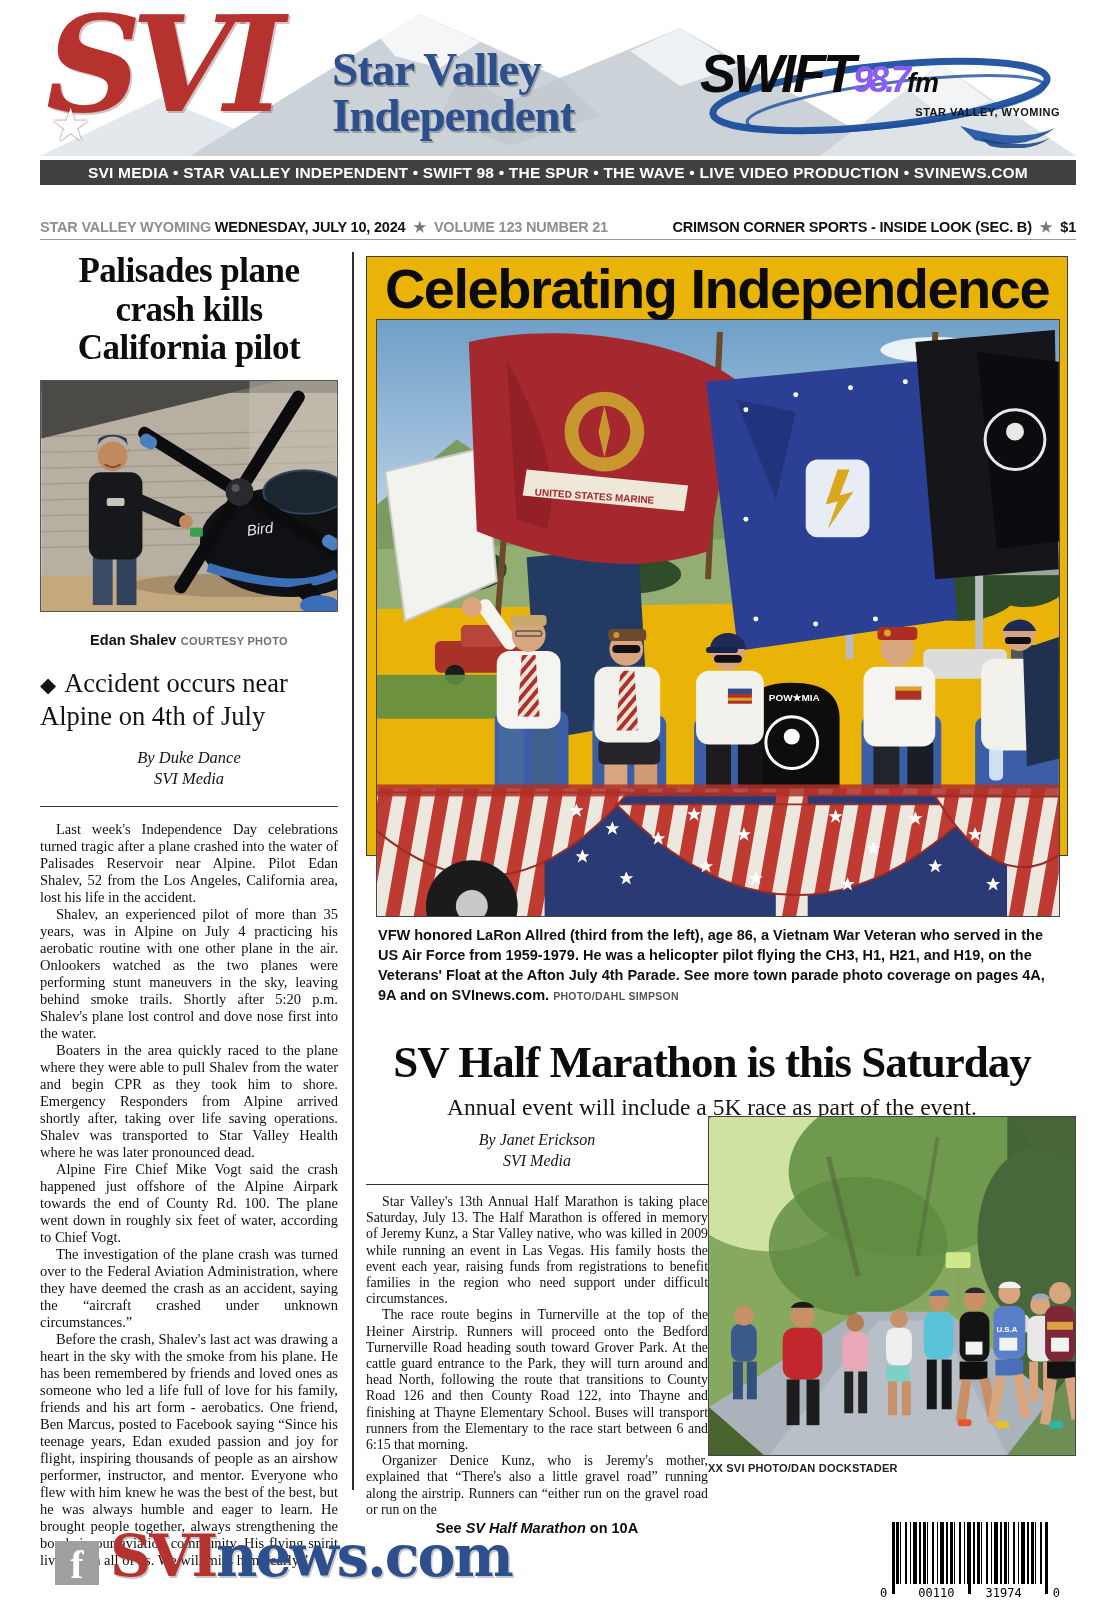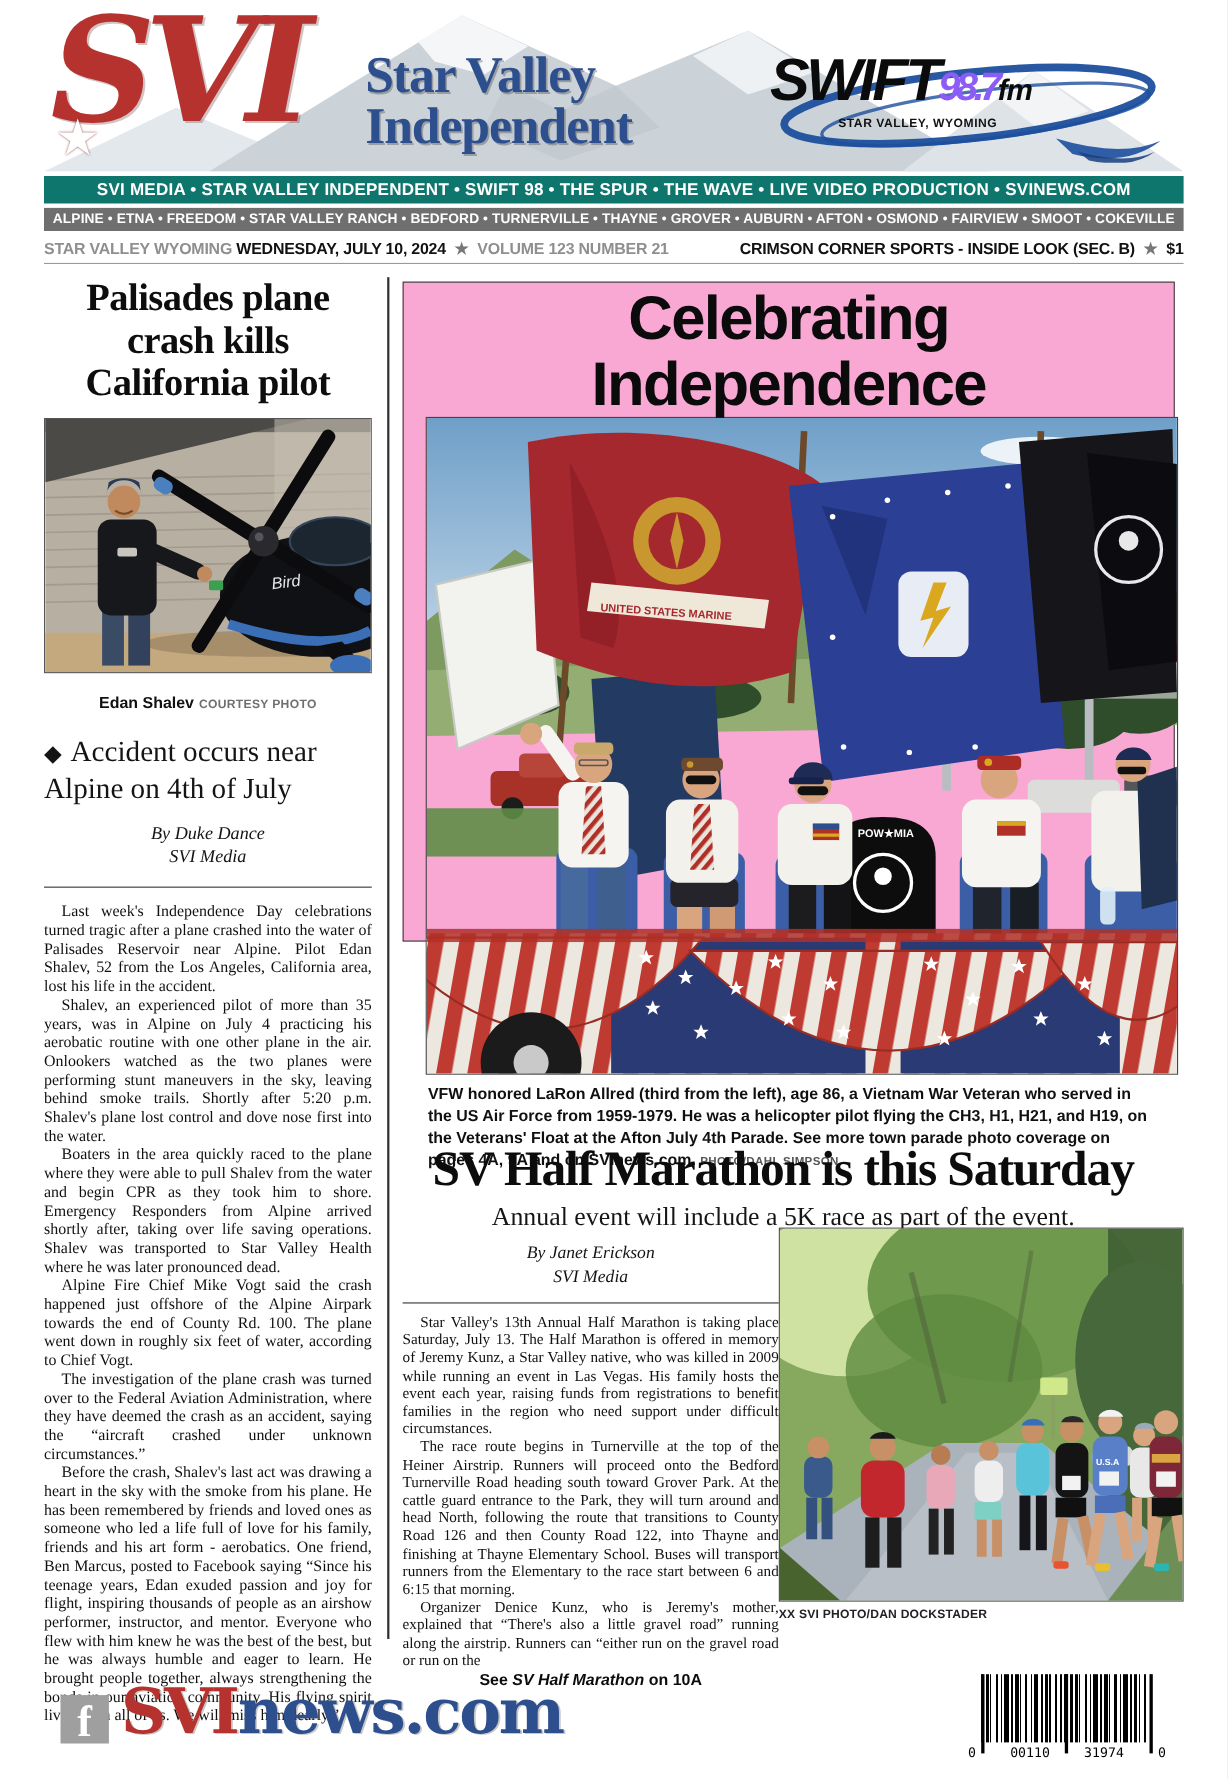--- a/index.html
+++ b/index.html
@@ -17,24 +17,24 @@
     text-shadow:0 0 2px rgba(120,30,30,.9); font-style:normal; }
   .mast-title { position:absolute; left:292px; top:40px; z-index:2;
     font-family:"Liberation Serif", serif; font-weight:bold; font-size:47px; line-height:.98;
     color:#2d4f8e; letter-spacing:-1px; text-shadow:1.5px 1.5px 0 rgba(60,60,60,.35); }
   .swift { position:absolute; left:660px; top:36px; width:360px; height:110px; z-index:2; }
   .swift svg.swoosh { position:absolute; left:0; top:6px; }
   .swift-line { position:relative; z-index:2; font-style:italic; font-weight:900; letter-spacing:-3px; white-space:nowrap; }
   .swift-brand { font-size:54px; color:#0b0b0b; }
   .swift-freq { font-size:36px; color:#8b5cf6; letter-spacing:-4px; }
   .swift-fm { font-size:27px; color:#0b0b0b; letter-spacing:-1px; }
-  .swift-loc { position:relative; z-index:2; margin:2px 0 0 62px; font-size:11px; font-weight:bold; color:#111; letter-spacing:.5px; }
+  .swift-loc { position:relative; z-index:2; margin:2px 0 0 62px; font-size:11px; font-weight:bold; color:#111; letter-spacing:.5px;text-align:right; }
 
   
-  .media-bar { position:absolute; left:40px; top:160px; width:1036px; height:25px; background:#0f766e;
+  .media-bar { position:absolute; left:40px; top:160px; width:1036px; height:25px; background:#404040;
     color:#fff; font-weight:bold; font-size:15.5px; line-height:25px; text-align:center; letter-spacing:.2px; }
   .towns-bar { position:absolute; left:40px; top:189px; width:1036px; height:21px; background:#6f6f6f;
     color:#fff; font-weight:bold; font-size:12.5px; line-height:21px; text-align:center; letter-spacing:.1px; }
   .dateline { position:absolute; left:40px; top:214px; width:1036px; height:26px;
     display:flex; justify-content:space-between; align-items:center;
     border-bottom:1.5px solid #9a9a9a; font-size:14.5px; font-weight:bold; letter-spacing:-.2px; }
   .dl-gray { color:#8f8f8f; } .dl-dark { color:#111; } .dl-star { color:#777; padding:0 4px; }
   .dateline .right { color:#111; }
 
   
@@ -52,21 +52,21 @@
   .lc-diamond { font-size:21px; padding-right:8px; }
   .lc-byline { margin-top:14px; text-align:center; font-family:"Liberation Serif", serif; font-style:italic;
     font-size:16.5px; line-height:1.3; color:#141414; }
   .lc-rule { margin-top:16px; border-top:1.5px solid #333; }
   .lc-body { margin-top:14px; font-family:"Liberation Serif", serif; font-size:14.5px; line-height:17px;
     text-align:justify; color:#101010; hyphens:auto; }
   .lc-body p { text-indent:16px; margin:0; }
 
   
   .main-box { position:absolute; left:366px; top:256px; width:702px; height:600px;
-    background:#f9a8d4; border:1.5px solid #3c3c3c; padding:2px 20px; }
+    background:#eab308; border:1.5px solid #3c3c3c; padding:2px 9px; }
   .mb-headline { font-weight:bold; font-size:56px; line-height:60px; letter-spacing:-1.5px;
     text-align:center; color:#0b0b0b; }
   .mb-photo { width:100%; height:600px; }
   .mb-photo svg { display:block; border:1px solid #444; }
   .mb-caption { padding:6px 2px 0 2px; font-size:14.5px; font-weight:bold; line-height:1.38; color:#101010; }
   .mb-credit { font-size:10.5px; color:#555; letter-spacing:.3px; }
 
   
   .m-headline { position:absolute; left:356px; top:1036px; width:712px; text-align:center;
     font-family:"Liberation Serif", serif; font-weight:bold; font-size:45px; letter-spacing:-1px; color:#0c0c0c; }
@@ -135,21 +135,20 @@
         <path d="M280,90 q45,12 70,0 q-22,16 -60,8 Z" fill="#16407f" opacity=".85"></path>
       </svg>
       <div class="swift-line">
         <span class="swift-brand">SWIFT</span><span class="swift-freq">98.7</span><span class="swift-fm">fm</span>
       </div>
       <div class="swift-loc">STAR VALLEY, WYOMING</div>
     </div>
   </div>
 
   <div class="media-bar">SVI MEDIA • STAR VALLEY INDEPENDENT • SWIFT 98 • THE SPUR • THE WAVE • LIVE VIDEO PRODUCTION • SVINEWS.COM</div>
-  <div class="towns-bar">ALPINE • ETNA • FREEDOM • STAR VALLEY RANCH • BEDFORD • TURNERVILLE • THAYNE • GROVER • AUBURN • AFTON • OSMOND • FAIRVIEW • SMOOT • COKEVILLE</div>
 
   <div class="dateline">
     <div>
       <span class="dl-gray">STAR VALLEY WYOMING</span>
       <span class="dl-dark">WEDNESDAY, JULY 10, 2024</span>
       <span class="dl-star">★</span>
       <span class="dl-gray">VOLUME 123 NUMBER 21</span>
     </div>
     <div class="right">
       <span>CRIMSON CORNER SPORTS - INSIDE LOOK (SEC. B)</span>

